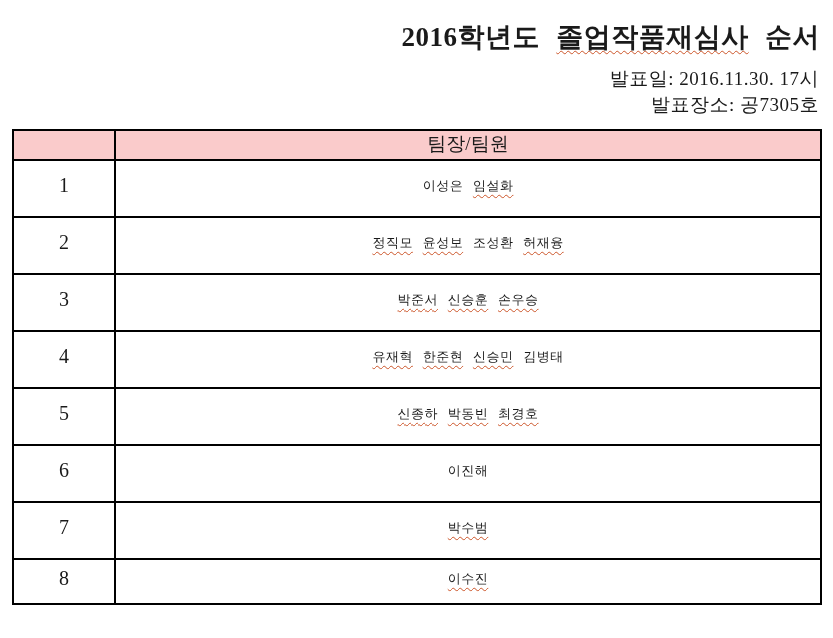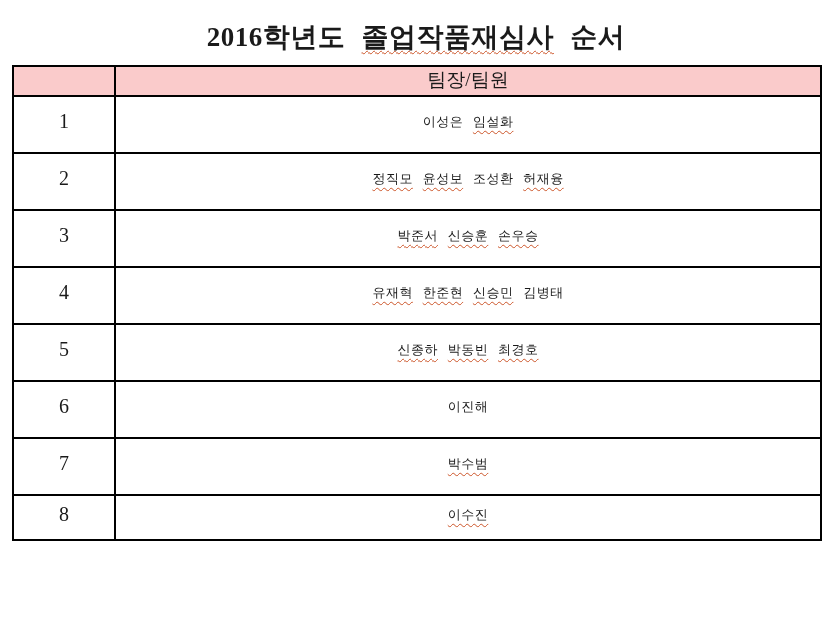--- a/index.html
+++ b/index.html
@@ -18,21 +18,21 @@
     color: var(--text-color);
     overflow: hidden;
   }
   .page {
     position: relative;
     width: 833px;
     height: 638px;
   }
   .doc-title {
     margin: 20px 13px 0 12px;
-    text-align: center;
+    text-align: right;
     font-size: 27px;
     font-weight: bold;
     letter-spacing: 0.5px;
     word-spacing: 9px;
     line-height: 34px;
   }
   .meta {
     margin: 12px 14px 0 0;
     text-align: right;
     font-size: 19px;
@@ -76,20 +76,24 @@
     text-underline-offset: 4px;
   }
 </style>
 </head>
 <body>
 
 <div class="page">
 
   <div class="doc-title"><span>2016학년도</span> <span class="misspelled">졸업작품재심사</span> <span>순서</span></div>
 
+  <div class="meta">
+    <div>발표일: 2016.11.30. 17시</div>
+    <div>발표장소: 공7305호</div>
+  </div>
 
   <table class="schedule">
     <colgroup>
       <col class="col-num">
       <col class="col-members">
     </colgroup>
     <thead>
       <tr>
         <th></th>
         <th>팀장/팀원</th>

